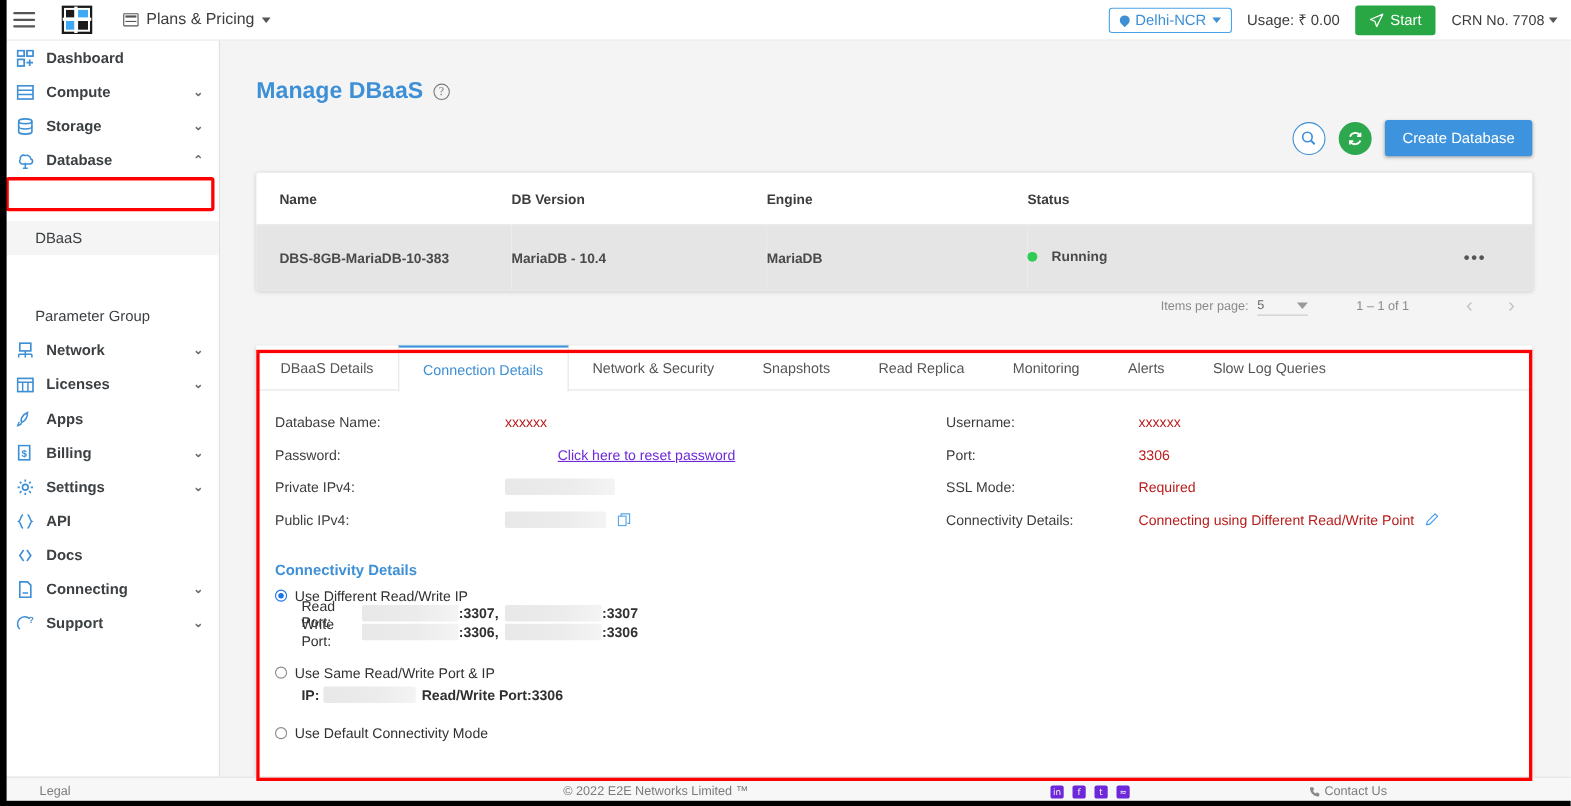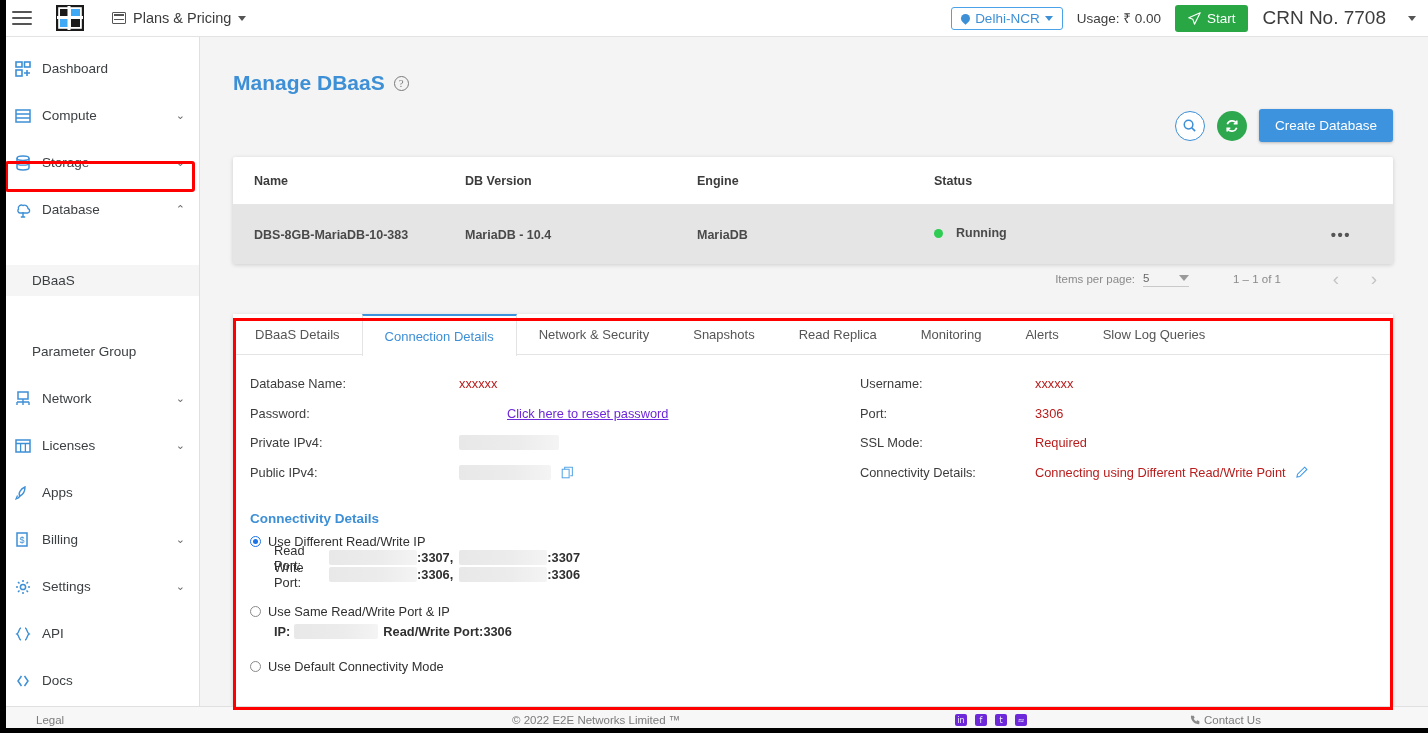--- a/index.html
+++ b/index.html
@@ -37,30 +37,30 @@
     border:1px solid #4aa3e8;border-radius:3px;padding:3px 9px;
     color:#3d8fd6;font-size:13.5px;cursor:pointer;background:#fff;
   }
   .pin{width:9px;height:9px;background:#3d8fd6;border-radius:50% 50% 50% 0;transform:rotate(-45deg);display:inline-block;}
   .usage{font-size:13.5px;color:#3c3c3c;}
   .start-btn{
     background:#29a745;color:#fff;font-size:13.5px;border:none;border-radius:3px;
     padding:6px 13px;display:flex;align-items:center;gap:6px;cursor:pointer;
   }
   .send-ico{display:inline-block;}
-  .crn{font-size:19px;color:#3c3c3c;display:flex;align-items:center;gap:22px;cursor:pointer;}
+  .crn{font-size:13px;color:#3c3c3c;display:flex;align-items:center;gap:4px;cursor:pointer;}
 
   
   .sidebar{
     position:absolute;top:37px;left:0;width:200px;height:669px;
     background:#fff;border-right:1px solid #e0e0e0; overflow:hidden;
   }
   .nav-item{
     height:31px;display:flex;align-items:center;padding:0 14px;gap:11px;
-    font-size:13.5px;color:#3c4043;font-weight:normal;cursor:pointer;margin-top:16px;
+    font-size:13.5px;color:#3c4043;font-weight:bold;cursor:pointer;
   }
   .nav-item .label{flex:1;}
   .nav-item .chev{color:#6b6b6b;font-size:11px;}
   .nav-ico{width:17px;height:17px;flex:none;display:flex;align-items:center;justify-content:center;}
   .sub-item{
     height:31px;display:flex;align-items:center;padding:0 14px 0 32px;
     font-size:13.5px;color:#3c4043;cursor:pointer;margin-top:40px;
   }
   .sub-item.active{ background:#f5f5f5; }
   .hl-dbaas{
@@ -385,21 +385,21 @@
       <span class="label">Docs</span>
     </div>
 
     <div class="nav-item">
       <span class="nav-ico">
         <svg width="16" height="16" viewBox="0 0 16 16">
             <path d="M3 1h7l3 3v11H3z" fill="none" stroke="#3d8fd6" stroke-width="1.5"></path>
             <path d="M5.5 11h5" stroke="#3d8fd6" stroke-width="1.4"></path>
           </svg>
       </span>
-      <span class="label">Connection</span>
+      <span class="label">Connecting</span>
       <span class="chev">⌄</span>
     </div>
 
     <div class="nav-item">
       <span class="nav-ico">
         <svg width="16" height="16" viewBox="0 0 16 16">
             <path d="M12 3.5A6.3 6.3 0 103 13" fill="none" stroke="#3d8fd6" stroke-width="1.5"></path>
             <text x="11" y="7" font-size="8" fill="#3d8fd6" font-family="Liberation Sans">?</text>
           </svg>
       </span>

